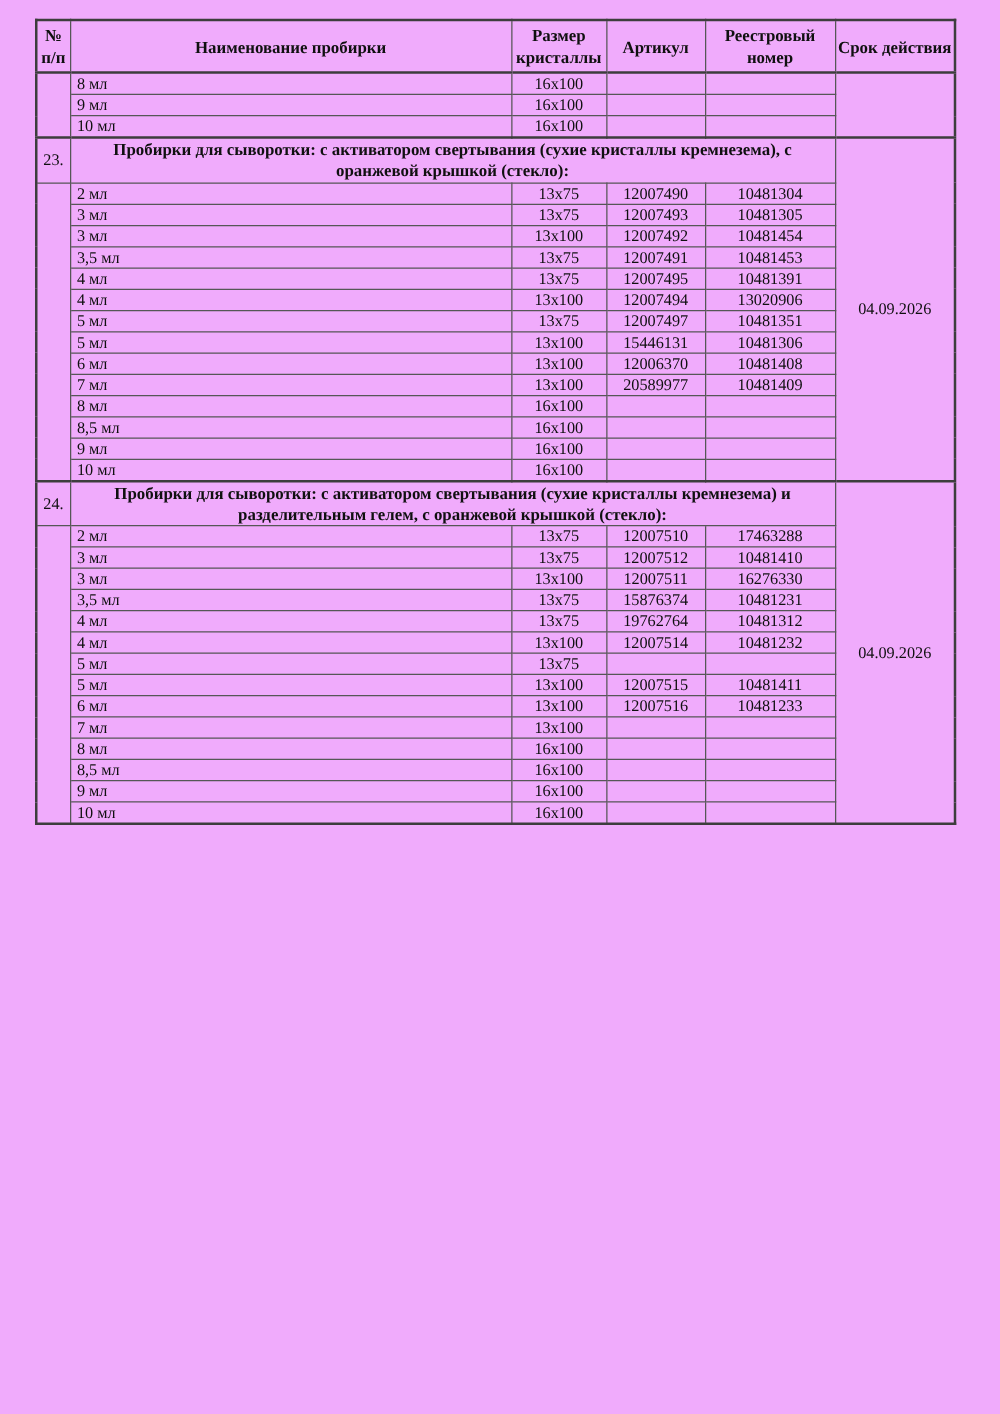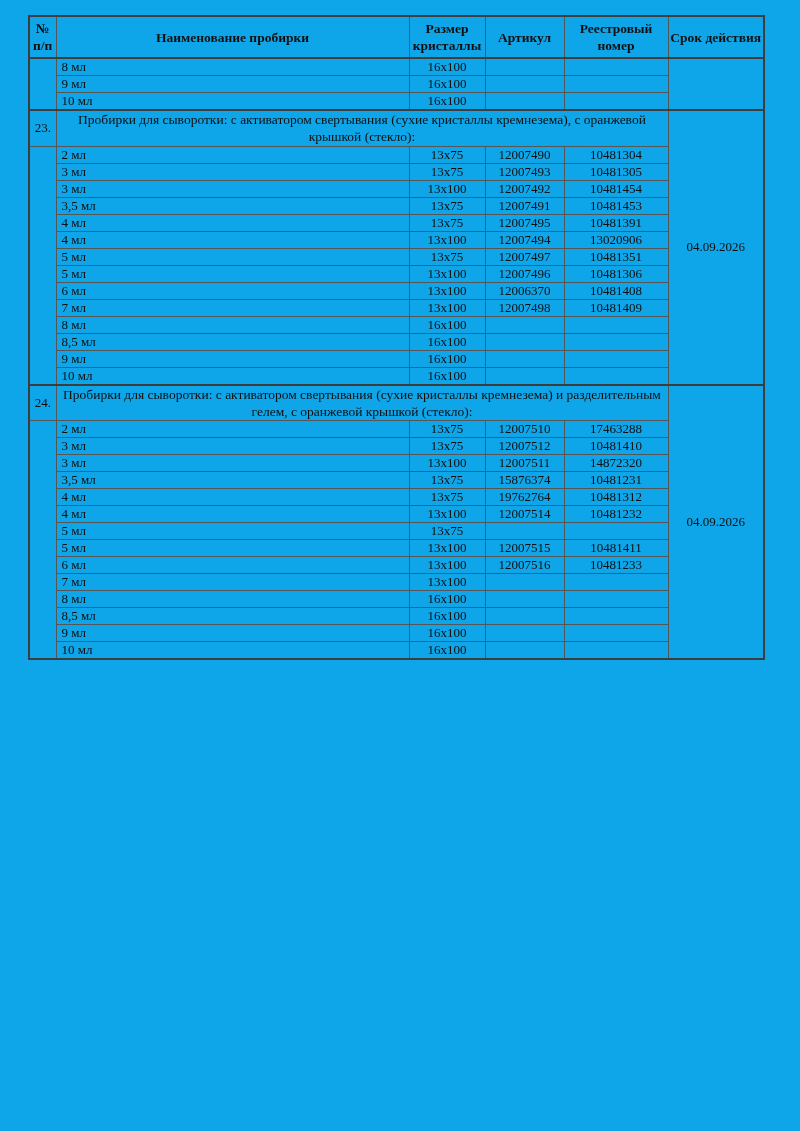--- a/index.html
+++ b/index.html
@@ -4,21 +4,21 @@
 <style>
   html, body {
     margin: 0;
     padding: 0;
     background: #ffffff;
   }
   .page {
     position: relative;
     width: 800px;
     height: 1131px;
-    background: #0ea5e9;
+    background: #f0abfc;
     font-family: "Liberation Serif", "DejaVu Serif", serif;
     color: #101010;
     overflow: hidden;
   }
   table.doc-table {
     position: absolute;
     left: 28px;
     top: 15px;
     width: 735px;
     border-collapse: collapse;
@@ -46,21 +46,21 @@
   }
   .doc-table td.c-name  { text-align: left; padding-left: 5px; }
   .doc-table td.c-size,
   .doc-table td.c-art,
   .doc-table td.c-reg,
   .doc-table td.c-val,
   .doc-table td.c-num   { text-align: center; }
   .doc-table tr.data-row { height: 17px; }
   .doc-table tr.section-head { height: 36px; }
   .doc-table td.section-title {
-    font-weight: normal;
+    font-weight: bold;
     font-size: 13.5px;
     line-height: 17px;
     text-align: center;
     white-space: normal;
     padding: 0 6px;
   }
   .doc-table .sec-top { border-top: 2px solid #3d3d3d; }
   .doc-table td.c-val { font-size: 13px; }
 </style>
 </head>
@@ -151,33 +151,33 @@
         </tr>
         <tr class="data-row">
           <td class="c-name">5 мл</td>
           <td class="c-size">13x75</td>
           <td class="c-art">12007497</td>
           <td class="c-reg">10481351</td>
         </tr>
         <tr class="data-row">
           <td class="c-name">5 мл</td>
           <td class="c-size">13x100</td>
-          <td class="c-art">12007496</td>
+          <td class="c-art">15446131</td>
           <td class="c-reg">10481306</td>
         </tr>
         <tr class="data-row">
           <td class="c-name">6 мл</td>
           <td class="c-size">13x100</td>
           <td class="c-art">12006370</td>
           <td class="c-reg">10481408</td>
         </tr>
         <tr class="data-row">
           <td class="c-name">7 мл</td>
           <td class="c-size">13x100</td>
-          <td class="c-art">12007498</td>
+          <td class="c-art">20589977</td>
           <td class="c-reg">10481409</td>
         </tr>
         <tr class="data-row">
           <td class="c-name">8 мл</td>
           <td class="c-size">16x100</td>
           <td class="c-art"></td>
           <td class="c-reg"></td>
         </tr>
         <tr class="data-row">
           <td class="c-name">8,5 мл</td>
@@ -212,21 +212,21 @@
         <tr class="data-row">
           <td class="c-name">3 мл</td>
           <td class="c-size">13x75</td>
           <td class="c-art">12007512</td>
           <td class="c-reg">10481410</td>
         </tr>
         <tr class="data-row">
           <td class="c-name">3 мл</td>
           <td class="c-size">13x100</td>
           <td class="c-art">12007511</td>
-          <td class="c-reg">14872320</td>
+          <td class="c-reg">16276330</td>
         </tr>
         <tr class="data-row">
           <td class="c-name">3,5 мл</td>
           <td class="c-size">13x75</td>
           <td class="c-art">15876374</td>
           <td class="c-reg">10481231</td>
         </tr>
         <tr class="data-row">
           <td class="c-name">4 мл</td>
           <td class="c-size">13x75</td>

